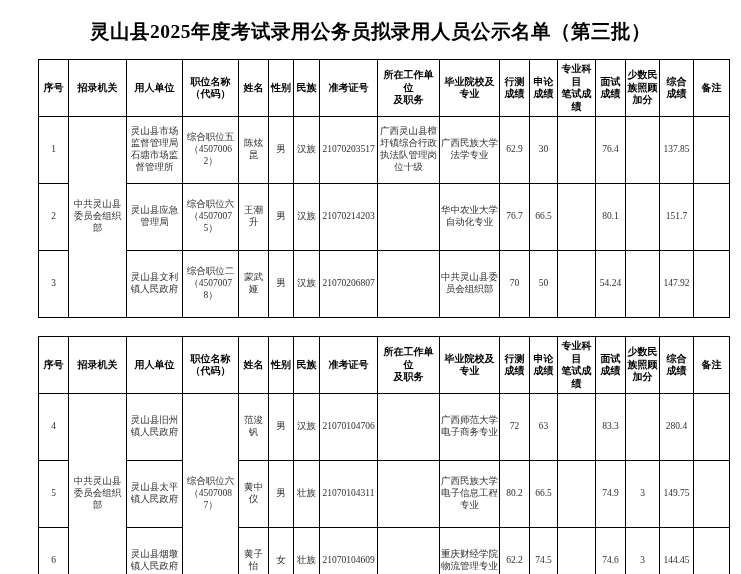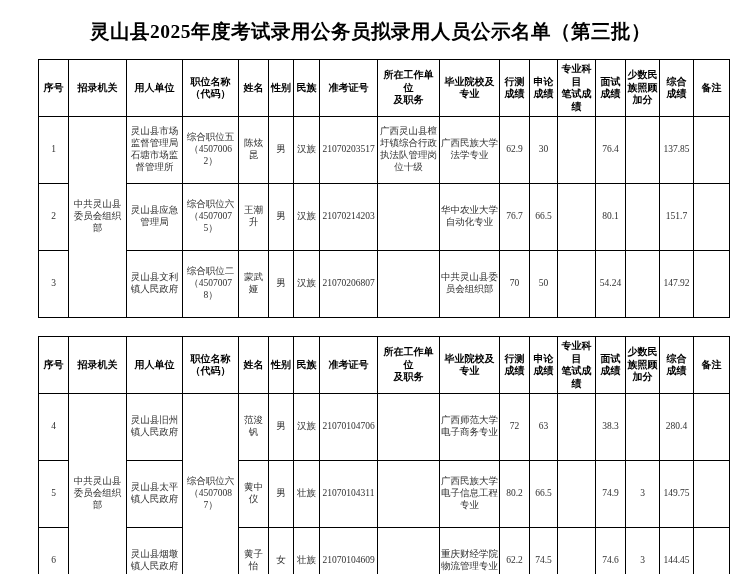--- a/index.html
+++ b/index.html
@@ -270,21 +270,21 @@
         <td class="body-cell blue" rowspan="3">综合职位六（45070087）</td>
         <td class="body-cell blue">范浚钒</td>
         <td class="body-cell blue">男</td>
         <td class="body-cell blue">汉族</td>
         <td class="body-cell blue">21070104706</td>
         <td class="body-cell blue"></td>
         <td class="body-cell blue">广西师范大学电子商务专业</td>
         <td class="body-cell blue">72</td>
         <td class="body-cell blue">63</td>
         <td class="body-cell blue"></td>
-        <td class="body-cell blue">38.3</td>
+        <td class="body-cell blue">83.3</td>
         <td class="body-cell blue"></td>
         <td class="body-cell blue">280.4</td>
         <td class="body-cell"></td>
       </tr>
       <tr>
         <td class="body-cell num-cell">5</td>
         <td class="body-cell blue">灵山县太平镇人民政府</td>
         <td class="body-cell blue">黄中仪</td>
         <td class="body-cell blue">男</td>
         <td class="body-cell blue">壮族</td>

